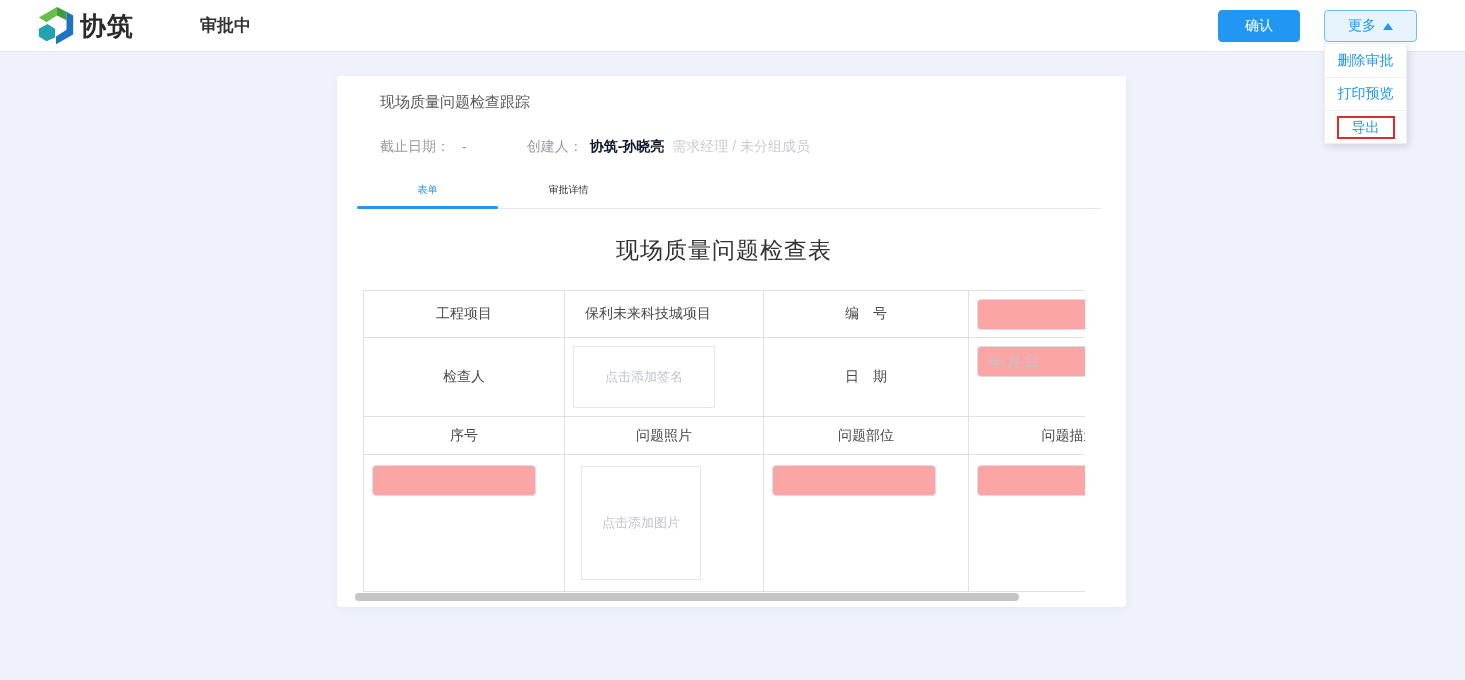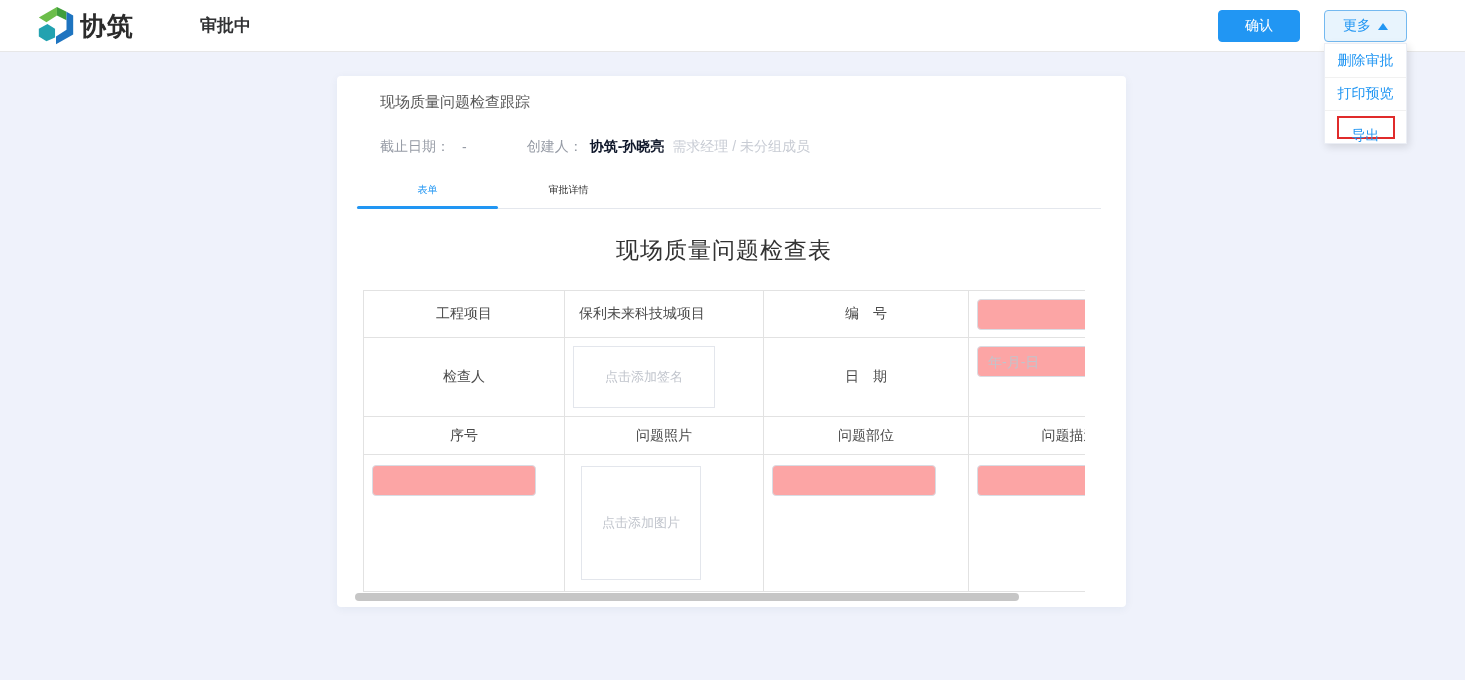--- a/index.html
+++ b/index.html
@@ -15,37 +15,37 @@
   .header {
     position:absolute; left:0; top:0; width:1465px; height:52px;
     background:#fff; border-bottom:1px solid #e7e7e7; z-index:5;
   }
   .logo { position:absolute; left:36px; top:5px; height:42px; display:flex; align-items:center; }
   .logo svg { width:40px; height:42px; }
   .logo-text { font-size:26px; font-weight:bold; color:#2b2b2b; margin-left:4px; letter-spacing:1px; }
   .page-title { position:absolute; left:200px; top:0; height:52px; line-height:52px; font-size:17px; font-weight:bold; color:#303133; }
   .btn { position:absolute; top:10px; height:32px; border-radius:4px; font-size:14px; display:flex; align-items:center; justify-content:center; cursor:pointer; }
   .btn-confirm { left:1218px; width:82px; background:#2196F3; color:#fff; border:1px solid #2196F3; }
-  .btn-more { left:1324px; width:83px; background:#E8F4FD; color:#2196F3; border:1px solid #74B9F0; }
+  .btn-more { left:1324px; width:93px; background:#E8F4FD; color:#2196F3; border:1px solid #74B9F0; }
   .caret-up {
     width:0; height:0; margin-left:7px;
     border-left:5px solid transparent; border-right:5px solid transparent;
     border-bottom:7px solid #2196F3;
   }
   
   .dropdown {
     position:absolute; left:1324px; top:43px; width:83px; background:#fff;
     border:1px solid #ebeef5; box-shadow:2px 3px 8px rgba(0,0,0,.12); z-index:6;
   }
   .dropdown-item {
     height:33px; display:flex; align-items:center; justify-content:center;
     color:#2196F3; font-size:14px; cursor:pointer;
   }
   .dropdown-item + .dropdown-item { border-top:1px solid #f1f1f1; }
-  .export-box { display:inline-block; border:2px solid #E02B2B; padding:8px 13px; line-height:19px; height:23px; }
+  .export-box { display:inline-block; border:2px solid #E02B2B; padding:0 13px; line-height:19px; height:23px; }
   
   .card {
     position:absolute; left:337px; top:76px; width:789px; height:531px;
     background:#fff; border-radius:4px; box-shadow:0 2px 10px rgba(40,60,110,.06);
   }
   .card-title { position:absolute; left:43px; top:17px; font-size:15px; color:#595959; }
   .meta { position:absolute; left:43px; top:62px; height:18px; display:flex; align-items:center; font-size:14px; white-space:nowrap; }
   .meta .lbl { color:#979ca6; }
   .meta .dash { color:#979ca6; margin-left:12px; }
   .meta .creator-lbl { margin-left:60px; }
@@ -55,21 +55,21 @@
   .tabs { position:absolute; left:20px; top:96px; height:36px; display:flex; }
   .tab { width:141px; height:36px; line-height:36px; text-align:center; font-size:10px; color:#333; cursor:pointer; }
   .tab.active { color:#2196F3; }
   .tab-border { position:absolute; left:20px; top:132px; width:744px; height:1px; background:#e4e7ed; }
   .tab-underline { position:absolute; left:20px; top:130px; width:141px; height:3px; background:#2196F3; border-radius:2px; z-index:2; }
   
   .form-title { position:absolute; left:26px; top:159px; width:722px; text-align:center; font-size:23px; color:#333; font-weight:500; letter-spacing:1px; }
   .table-wrap { position:absolute; left:26px; top:214px; width:722px; height:303px; overflow:hidden; }
   table.form-table { width:807px; border-collapse:collapse; table-layout:fixed; }
   .form-table td { border:1px solid #e2e2e2; font-size:14px; color:#4a4a4a; text-align:center; vertical-align:middle; }
-  .form-table td.val { text-align:left; padding-left:14px; }
+  .form-table td.val { text-align:left; padding-left:20px; }
   .form-table td.top { vertical-align:top; }
   .tbl-input {
     width:164px; height:31px; border:1px solid #d9dce3; border-radius:4px;
     background:#fca5a5; margin-left:8px; display:block; font-size:14px; padding:0 10px;
     color:#4a4a4a; outline:none;
   }
   .tbl-input::placeholder { color:#c0c4cc; }
   .mt8 { margin-top:8px; } .mt10 { margin-top:10px; }
   .upload-box {
     border:1px solid #e3e6ec; border-radius:0; color:#c0c4cc; font-size:13px;

